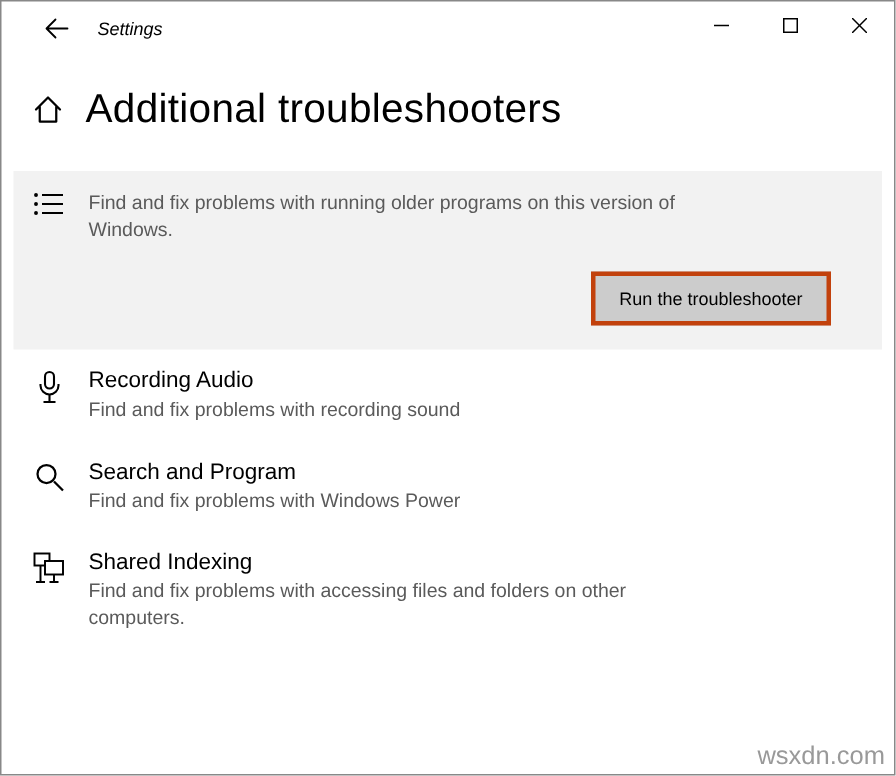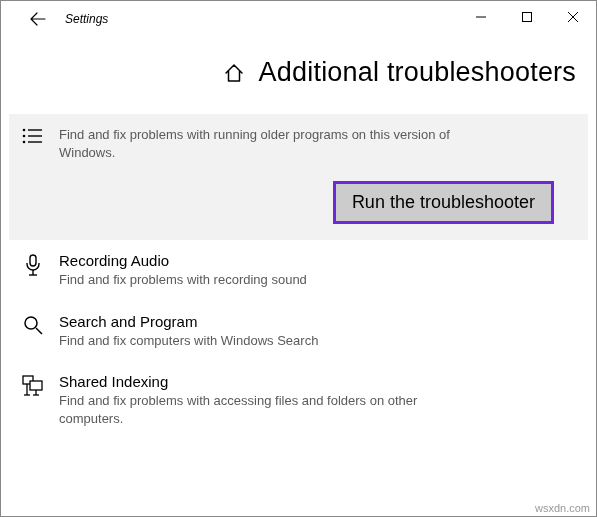--- a/index.html
+++ b/index.html
@@ -51,21 +51,20 @@
       cursor: default;
     }
     .content {
       padding: 0 20px;
     }
     .header-row {
       display: flex;
       align-items: center;
       margin-top: 20px;
       margin-bottom: 26px;
-      justify-content: flex-end;
     }
     .home-icon {
       width: 22px;
       height: 22px;
       margin-right: 14px;
     }
     .page-title {
       font-size: 27px;
       font-weight: 400;
       letter-spacing: 0.2px;
@@ -109,31 +108,31 @@
       margin-left: 0;
     }
     .run-btn-row {
       margin-top: 20px;
       display: flex;
       justify-content: flex-end;
       padding-right: 22px;
     }
     .run-btn {
       background: #cccccc;
-      border: 3px solid #6d28d9;
+      border: 3px solid #c2410c;
       padding: 8px 16px;
-      font-size: 18px;
+      font-size: 12px;
       font-family: inherit;
       cursor: pointer;
     }
     .watermark {
       position: absolute;
       right: 6px;
       bottom: 2px;
-      font-size: 11px;
+      font-size: 17px;
       color: #999;
       text-align: center;
     }
   </style>
 </head>
 <body>
 
 <div class="titlebar">
   <div class="titlebar-back">
     <svg width="16" height="16" viewBox="0 0 16 16">
@@ -208,21 +207,21 @@
 
   <div class="item">
     <span class="item-icon">
       <svg width="20" height="20" viewBox="0 0 20 20">
         <circle cx="8" cy="8" r="6" stroke="#000" stroke-width="1.5" fill="none"></circle>
         <line x1="13" y1="13" x2="19" y2="19" stroke="#000" stroke-width="1.5"></line>
       </svg>
     </span>
     <div class="item-body">
       <div class="item-title">Search and Program</div>
-      <div class="item-desc">Find and fix computers with Windows Search</div>
+      <div class="item-desc">Find and fix problems with Windows Power</div>
     </div>
   </div>
 
   <div class="item">
     <span class="item-icon">
       <svg width="22" height="22" viewBox="0 0 22 22">
         <rect x="1" y="1" width="10" height="8" stroke="#000" stroke-width="1.3" fill="none"></rect>
         <rect x="8" y="6" width="12" height="9" stroke="#000" stroke-width="1.3" fill="#fff"></rect>
         <line x1="5" y1="9" x2="5" y2="20" stroke="#000" stroke-width="1.3"></line>
         <line x1="2" y1="20" x2="8" y2="20" stroke="#000" stroke-width="1.3"></line>

